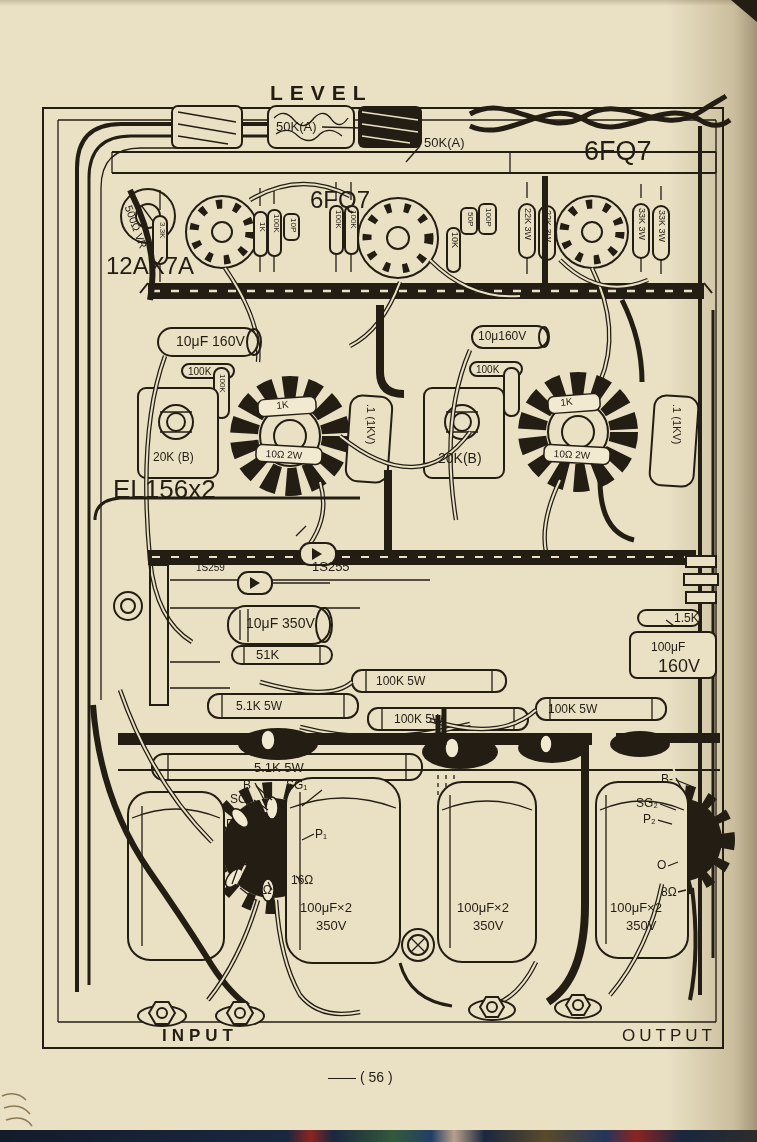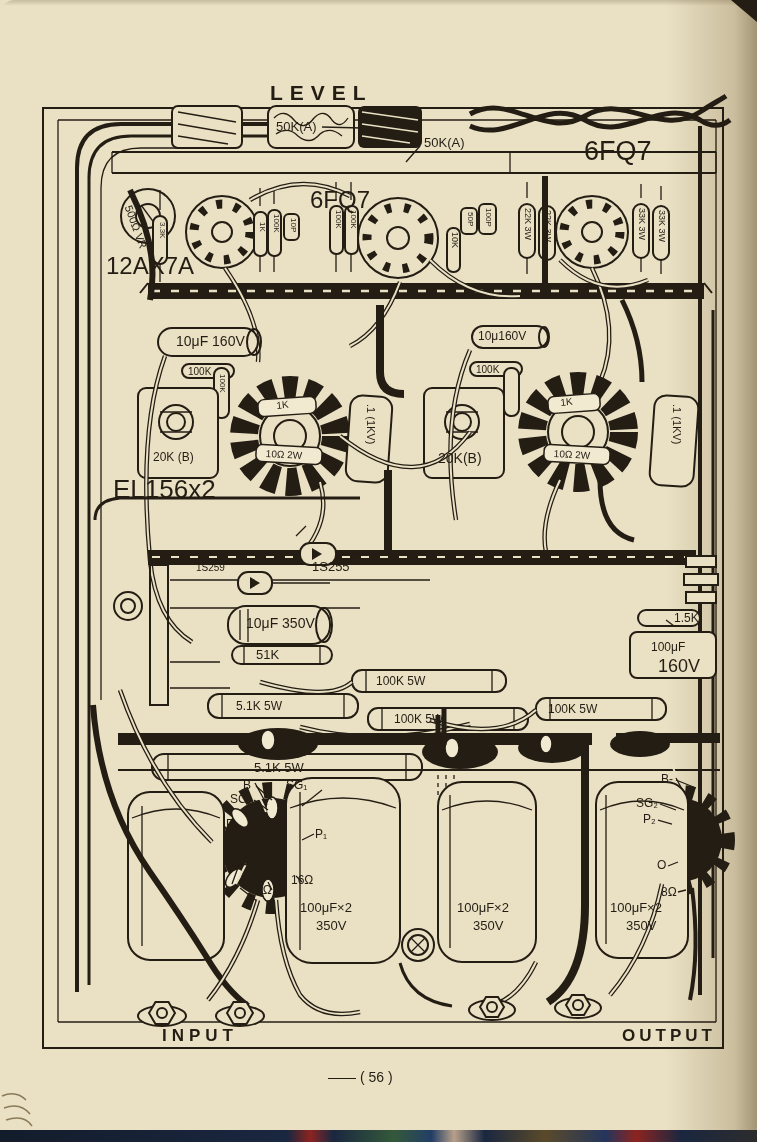--- a/index.html
+++ b/index.html
@@ -1,21 +1,21 @@
 <!DOCTYPE html>
 <html><head>
 <meta charset="utf-8">
 <style>
   html,body{margin:0;padding:0;}
   body{width:757px;height:1142px;overflow:hidden;background:#e9e0c2;font-family:"Liberation Sans",sans-serif;}
   #page{position:relative;width:757px;height:1142px;
     background:
       linear-gradient(to right, rgba(120,98,58,0) 88%, rgba(120,98,58,.28) 97%, rgba(90,70,40,.5)),
       linear-gradient(to bottom, rgba(90,75,45,.25) 0px, rgba(90,75,45,0) 6px),
-      #eae1c4; border-radius: 15px;}
+      #eae1c4;}
   .lbl{position:absolute;color:#241d14;white-space:nowrap;line-height:1;transform-origin:left top;
        font-family:"Liberation Sans",sans-serif;}
   .r90{transform:rotate(90deg);}
   svg{position:absolute;left:0;top:0;}
   .o{fill:none;stroke:#241d14;stroke-width:2;}
   .t{fill:none;stroke:#241d14;stroke-width:1.3;}
   .w3{fill:none;stroke:#241d14;stroke-width:3;}
   .w4{fill:none;stroke:#241d14;stroke-width:4;}
   .w5{fill:none;stroke:#241d14;stroke-width:5;}
   .w6{fill:none;stroke:#241d14;stroke-width:6;}
@@ -440,18 +440,18 @@
   <span class="lbl" style="left:661px;top:886px;font-size:12px">8Ω</span>
 
   <span class="lbl" style="left:300px;top:901px;font-size:13px">100μF×2</span>
   <span class="lbl" style="left:316px;top:919px;font-size:13px">350V</span>
   <span class="lbl" style="left:457px;top:901px;font-size:13px">100μF×2</span>
   <span class="lbl" style="left:473px;top:919px;font-size:13px">350V</span>
   <span class="lbl" style="left:610px;top:901px;font-size:13px">100μF×2</span>
   <span class="lbl" style="left:626px;top:919px;font-size:13px">350V</span>
 
   <span class="lbl" style="left:162px;top:1027px;font-size:17px;letter-spacing:5px;font-weight:600">INPUT</span>
-  <span class="lbl" style="left:622px;top:1027px;font-size:17px;letter-spacing:4px;font-weight:700">OUTPUT</span>
+  <span class="lbl" style="left:622px;top:1027px;font-size:17px;letter-spacing:4px;font-weight:400">OUTPUT</span>
   <span class="lbl" style="left:328px;top:1070px;font-size:14px">—— ( 56 )</span>
 
   <div id="cornertr"></div>
   <div id="bottomstrip"></div>
 </div>
 
 </body></html>

